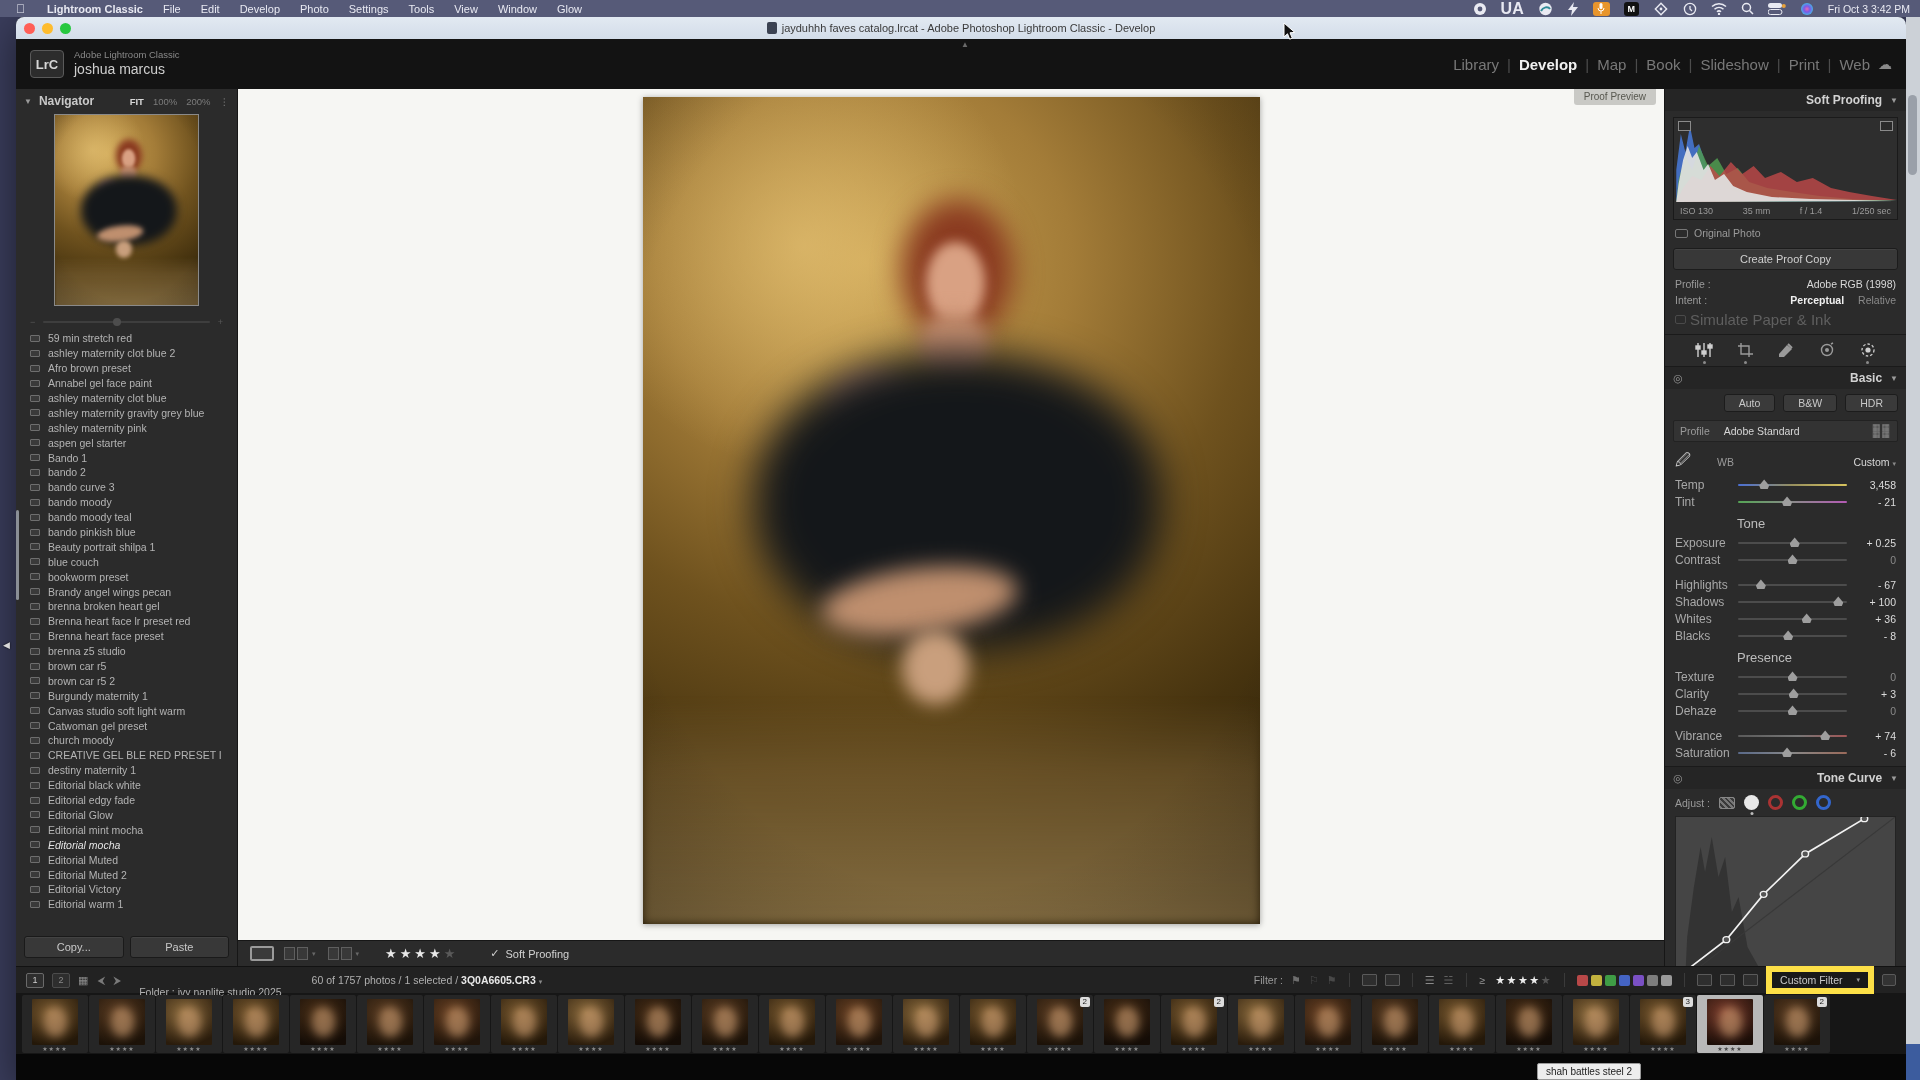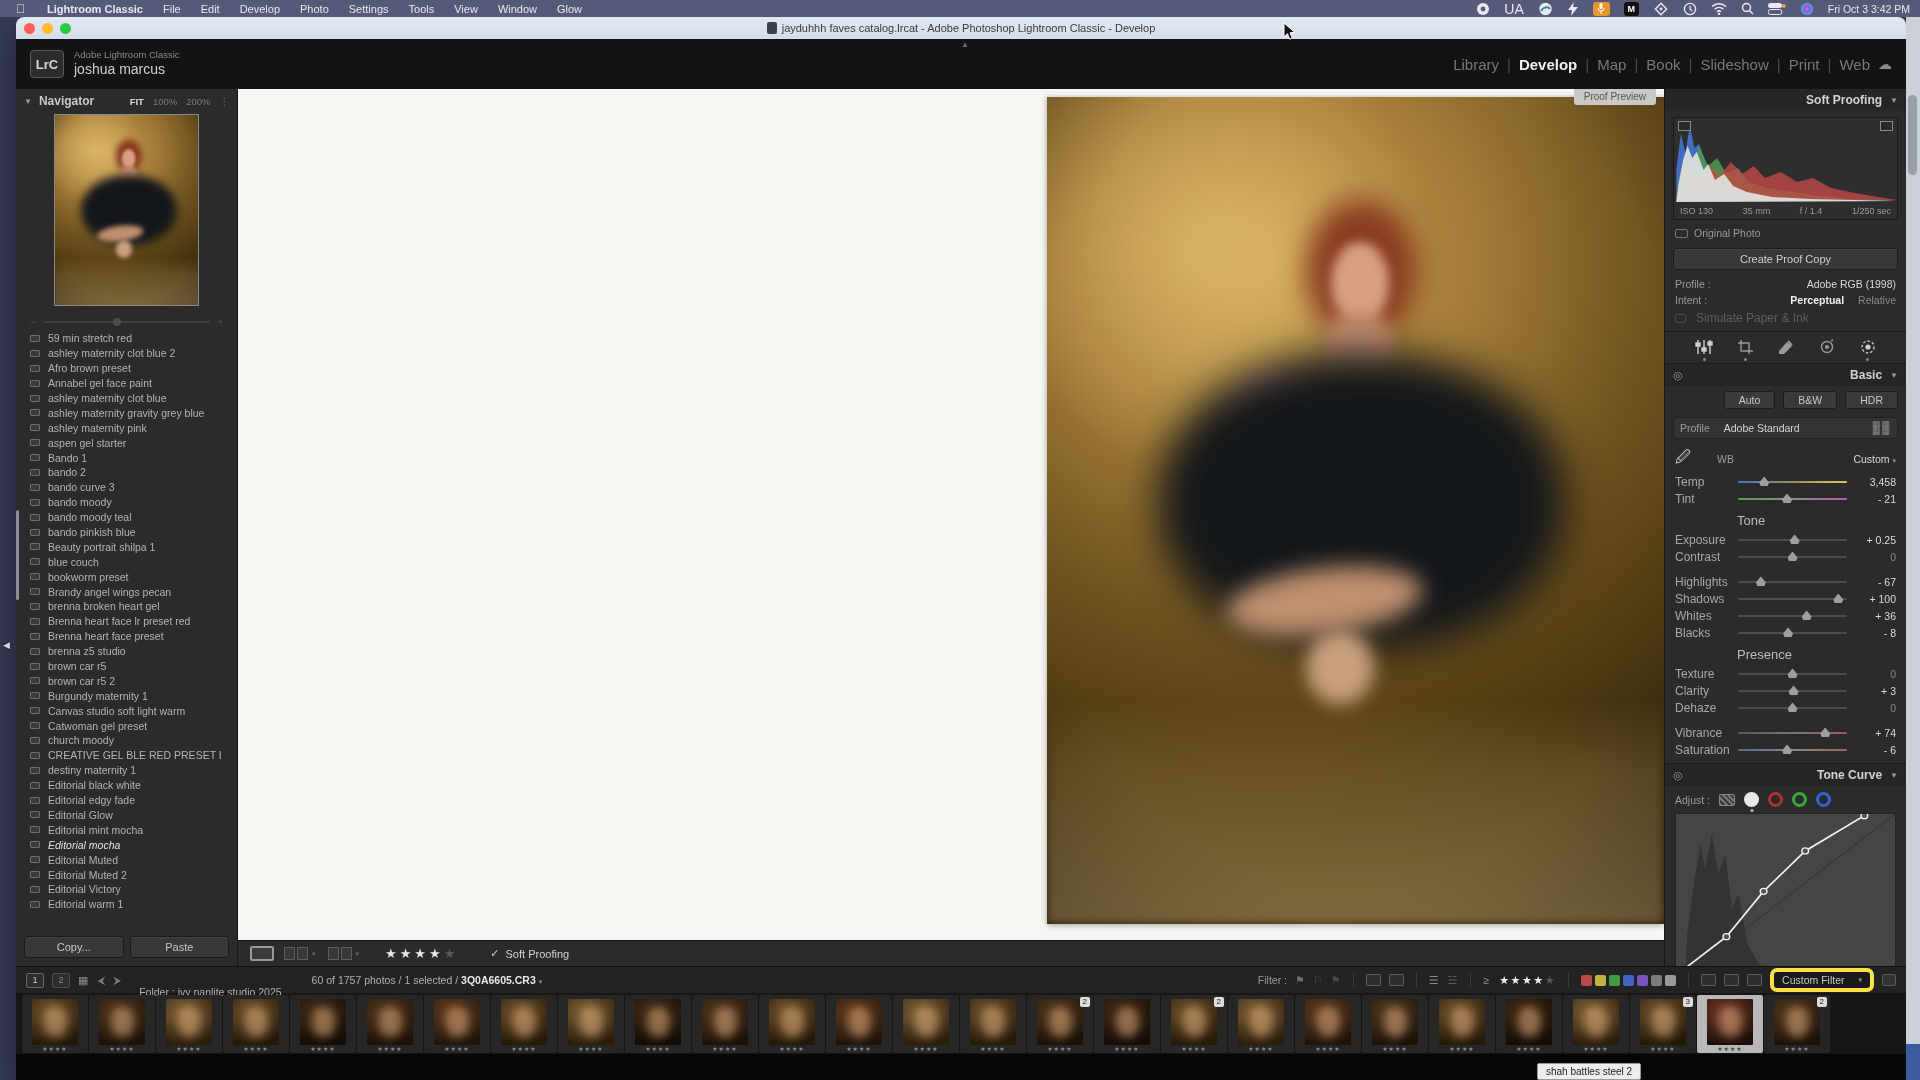--- a/index.html
+++ b/index.html
@@ -62,21 +62,21 @@
   .navslider .lbl { color:#8a8a8a; font-size:9px; }
   .presets { flex:1; overflow:hidden; padding:2px 0 0 14px; margin-top:-5px; }
   .preset { display:flex; align-items:center; gap:8px; height:14.9px; color:#b4b4b4; font-size:10.5px; white-space:nowrap; }
   .preset .pico { width:10px; height:7px; border:1px solid #6e6e6e; border-radius:1px; background:#3a3a3a; flex:0 0 auto; }
   .preset.active { color:#e4e4e4; font-style:italic; }
   .lbuttons { display:flex; gap:6px; padding:6px 8px 8px; }
   .btn { flex:1; background:#383838; border:1px solid #1a1a1a; border-radius:3px; color:#c8c8c8;
     font-size:11px; text-align:center; padding:4px 0; box-shadow:inset 0 1px 0 rgba(255,255,255,.06); }
 
   
-  .canvas { flex:1; background:#f6f6f3; position:relative; display:flex; align-items:flex-start; justify-content:flex-end; overflow:hidden;text-decoration:underline; }
+  .canvas { flex:1; background:#f6f6f3; position:relative; display:flex; align-items:flex-start; justify-content:center; overflow:hidden;text-decoration:underline; }
   .proofpill { position:absolute; top:0; right:8px; background:#c9c9c5; color:#57574f; font-size:10px;
     padding:2px 10px 3px; border-radius:0 0 3px 3px; z-index:5; }
   .photo-frame { margin-top:8px; box-shadow:0 1px 6px rgba(0,0,0,.35); }
   .photo-art { position:relative; width:617px; height:827px; overflow:hidden;
     background:radial-gradient(120% 85% at 36% 20%, #c8a050 0%, #a37c38 28%, #6f521e 52%, #46330f 78%, #2d210a 100%); }
   .pl { position:absolute; }
   .p-glow { inset:0; background:radial-gradient(60% 45% at 26% 18%, rgba(238,204,126,.55), rgba(0,0,0,0) 60%); }
   .p-hair { left:42%; top:12.5%; width:18%; height:17%; border-radius:50%; background:#8a3a20; filter:blur(14px); }
   .p-face { left:46%; top:17.5%; width:9.5%; height:10%; border-radius:50%; background:#d9a183; filter:blur(6px); }
   .p-neck { left:45%; top:26%; width:11%; height:8%; border-radius:45%; background:#c89070; filter:blur(9px); }
@@ -110,21 +110,21 @@
   .clip-ico.l { left:4px; } .clip-ico.r { right:4px; }
   .exif { display:flex; justify-content:space-between; padding:2px 6px 3px; color:#9a9a9a; font-size:9px; background:#2e2e2e; }
   .orig-row { display:flex; align-items:center; gap:6px; color:#9a9a9a; font-size:10.5px; padding:5px 10px 2px; }
   .orig-row .box { width:13px; height:9px; border:1px solid #777; border-radius:2px; }
   .proofbtn { margin:7px 8px 6px; background:#383838; border:1px solid #1c1c1c; border-radius:3px; color:#d0d0d0;
     text-align:center; padding:4px 0; font-size:11px; box-shadow:inset 0 1px 0 rgba(255,255,255,.06); }
   .kvrow { display:flex; align-items:center; padding:2px 10px; color:#9a9a9a; }
   .kvrow .val { margin-left:auto; color:#d8d8d8; }
   .kvrow .val2 { color:#f0f0f0; font-weight:bold; margin-left:auto; }
   .kvrow .valdim { color:#8a8a8a; margin-left:14px; }
-  .simrow { color:#5f5f5f; font-size:12px; padding:3px 10px 6px; display:flex; gap:10px; align-items:center; }
+  .simrow { color:#5f5f5f; font-size:15px; padding:3px 10px 6px; display:flex; gap:4px; align-items:center; }
   .simrow .box { width:11px; height:9px; border:1px solid #4a4a4a; border-radius:2px; }
   .toolstrip { display:flex; justify-content:space-around; align-items:center; padding:7px 18px 2px; background:#2b2b2b; border-top:1px solid #1a1a1a; }
   .tool { display:flex; flex-direction:column; align-items:center; gap:3px; }
   .tool .dot { width:3px; height:3px; border-radius:50%; background:#8a8a8a; opacity:0; }
   .tool.on .dot { opacity:1; }
   .abh-row { display:flex; justify-content:flex-end; gap:8px; padding:5px 8px; }
   .abh { background:#3a3a3a; border:1px solid #1c1c1c; border-radius:3px; color:#c8c8c8; font-size:10.5px; padding:2px 14px; }
   .prof-row { display:flex; align-items:center; margin:3px 8px; padding:3px 6px; background:#333; border:1px solid #222; border-radius:2px; color:#9a9a9a; }
   .prof-row .pv { color:#d6d6d6; margin-left:14px; }
   .prof-row .grid-ico { margin-left:auto; color:#8a8a8a; letter-spacing:1px; font-size:9px; line-height:.8; text-align:right; }
@@ -168,21 +168,21 @@
   .fbar .fname { color:#e8e8e8; font-weight:bold; }
   .fbar .fspacer { flex:1; }
   .filterlab { color:#9a9a9a; }
   .flagico { color:#6e6e6e; font-size:11px; }
   .vdiv { width:1px; height:14px; background:#3a3a3a; margin:0 4px; }
   .fstars { font-size:11px; letter-spacing:1.5px; color:#ececec; }
   .fstars .dim { color:#555; }
   .gte { color:#9a9a9a; margin-right:2px; }
   .chip { width:11px; height:11px; border-radius:2px; display:inline-block; }
   .viewbtn { width:15px; height:12px; border:1px solid #5a5a5a; background:#2e2e2e; border-radius:1px; }
-  .cfilter { background:#191919; border:4px solid #fde047; border-radius:7px; color:#c8c8c8;
+  .cfilter { background:#191919; border:6px solid #fde047; border-radius:0; color:#c8c8c8;
     padding:2px 8px; display:flex; align-items:center; gap:14px; font-size:10.5px; }
   .cfilter .car { font-size:7px; color:#9a9a9a; }
   .fswitch { width:14px; height:12px; border:1px solid #5a5a5a; background:#333; border-radius:2px; }
   .strip { height:61px; background:#161616; display:flex; align-items:flex-start; padding:2px 2px 0 6px; gap:1px; overflow:hidden; }
   .thumb { width:66px; height:58px; background:#262626; border-radius:2px; position:relative; flex:0 0 auto; padding-top:4px; }
   .thumb.sel { background:#b8b8b8; }
   .thumb .img { width:46px; height:46px; margin:0 auto; border-radius:1px; position:relative; overflow:hidden; }
   .thumb .img .fig { position:absolute; left:25%; top:18%; width:50%; height:64%; border-radius:50%; filter:blur(4px); }
   .thumb .badge { position:absolute; top:2px; right:3px; background:#ddd; color:#222; font-size:8px;
     border-radius:2px; padding:0 3px; line-height:10px; z-index:2; }
@@ -218,21 +218,21 @@
     <span class="mitem">Tools</span>
     <span class="mitem">View</span>
     <span class="mitem">Window</span>
     <span class="mitem">Glow</span>
     <span class="spacer"></span>
     <span class="stat">
       <svg class="icon-svg" width="14" height="14" viewBox="0 0 14 14">
           <circle cx="7" cy="7" r="6" fill="#e9eaf2"></circle>
           <circle cx="7" cy="7" r="2.4" fill="#565a78"></circle>
         </svg>
-      <span style="font-weight:normal;font-size:14px">UA</span>
+      <span style="font-weight:bold;font-size:16px">UA</span>
       <svg class="icon-svg" width="15" height="14" viewBox="0 0 15 14">
           <circle cx="7.5" cy="7" r="6.2" fill="#e9eaf2"></circle>
           <path d="M3 9c2-4 7-5 9-2" stroke="#2e8a96" stroke-width="2" fill="none"></path>
         </svg>
       <svg class="icon-svg" width="12" height="14" viewBox="0 0 12 14">
           <path d="M7 0L1 8h4l-1 6 7-9H6z" fill="#e9eaf2"></path>
         </svg>
       <span class="mic-badge">
           <svg width="8" height="11" viewBox="0 0 8 11">
             <rect x="2.5" y="0" width="3" height="6" rx="1.5" fill="#fff"></rect>

